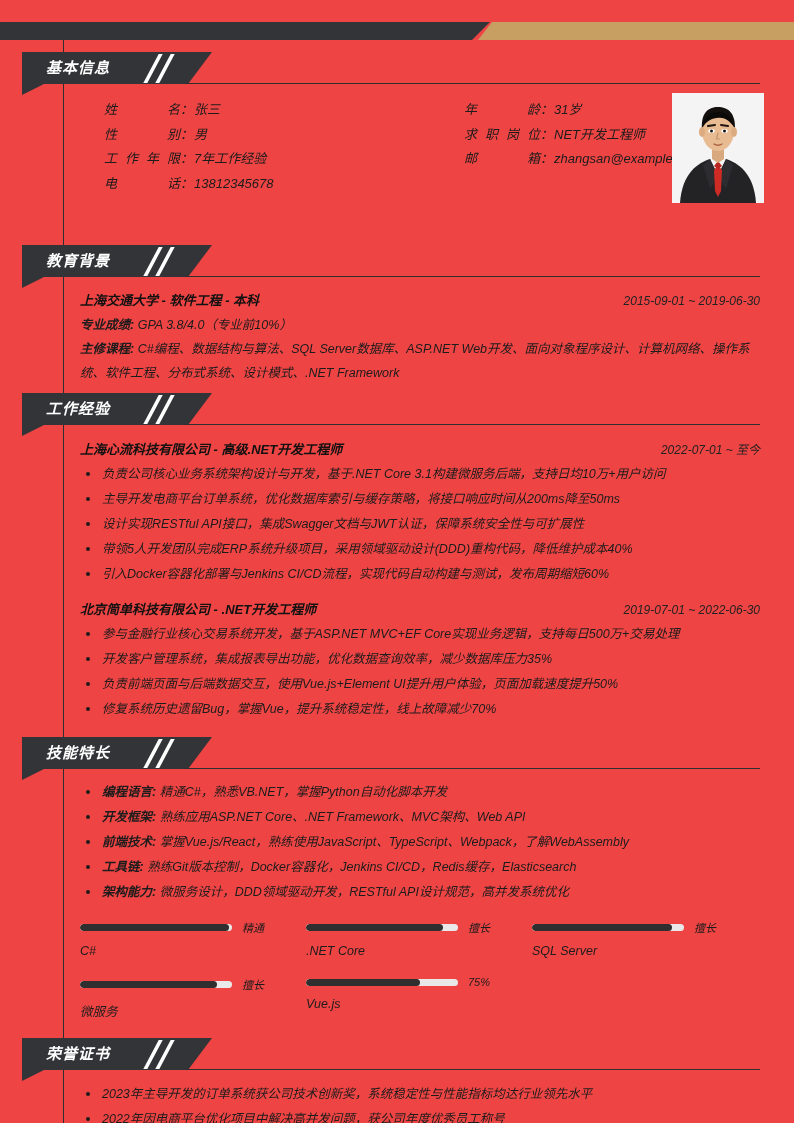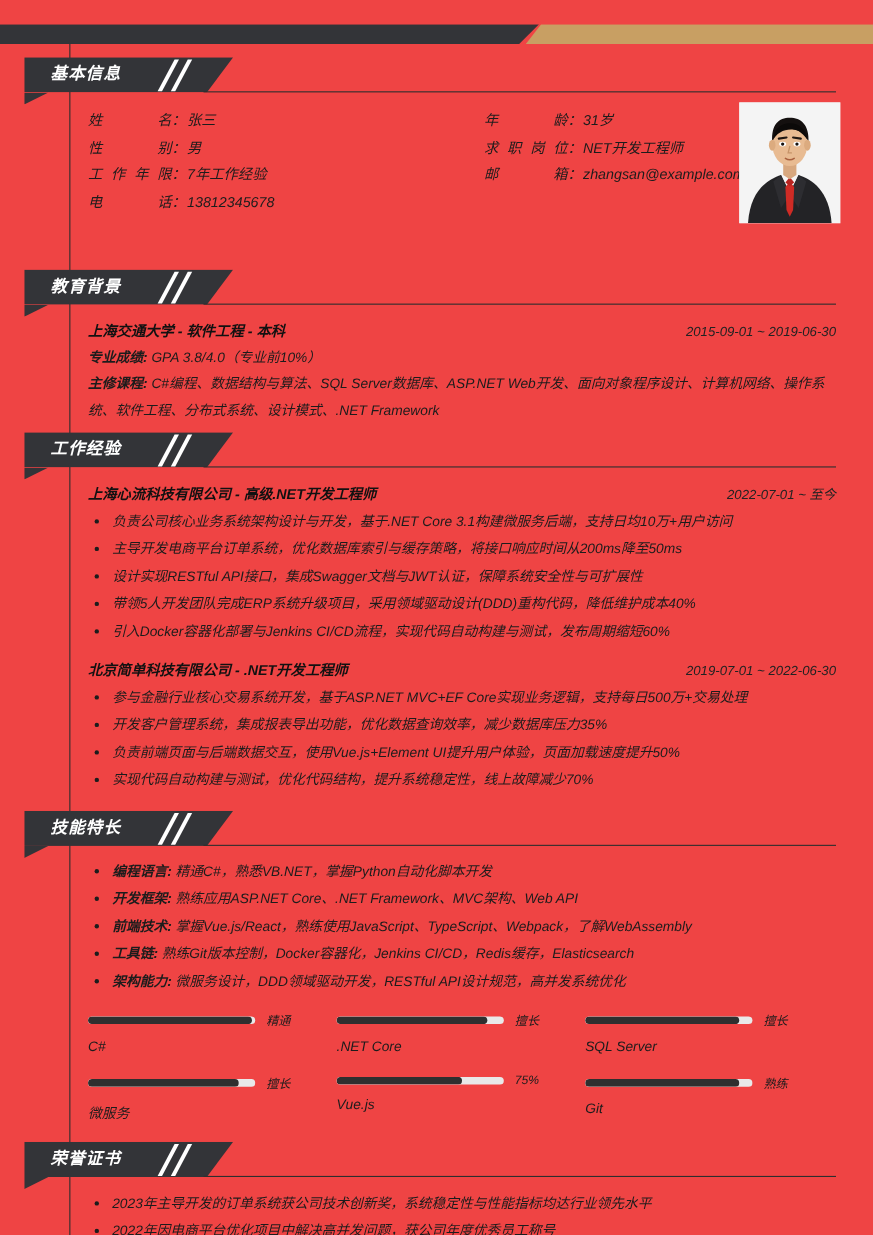--- a/index.html
+++ b/index.html
@@ -145,20 +145,21 @@
     font-size: 13px;
     white-space: nowrap;
     color: #1c1c1c;
   }
   .info-label {
     display: inline-block;
     width: 76px;
     text-align: justify;
     text-align-last: justify;
     vertical-align: middle;
+    margin-left: 24px;
   }
   .info-colon {
     display: inline-block;
     width: 14px;
     vertical-align: middle;
   }
   .info-value {
     display: inline-block;
     vertical-align: middle;
   }
@@ -413,21 +414,21 @@
 
       <div style="margin-top:11px;">
         <div class="entry-head">
           <span>北京简单科技有限公司 - .NET开发工程师</span>
           <span class="entry-date">2019-07-01 ~ 2022-06-30</span>
         </div>
         <ul class="bullets">
           <li>参与金融行业核心交易系统开发，基于ASP.NET MVC+EF Core实现业务逻辑，支持每日500万+交易处理</li>
           <li>开发客户管理系统，集成报表导出功能，优化数据查询效率，减少数据库压力35%</li>
           <li>负责前端页面与后端数据交互，使用Vue.js+Element UI提升用户体验，页面加载速度提升50%</li>
-          <li>实现代码自动构建与测试，优化代码结构，提升系统稳定性，线上故障减少70%</li>
+          <li>修复系统历史遗留Bug，掌握Vue，提升系统稳定性，线上故障减少70%</li>
         </ul>
       </div>
 
     </div>
   </div>
 
   <div class="section" id="sec-skill" style="top:737px;">
     <div class="sec-head">
       <div class="sec-head-bar"></div>
       <div class="sec-head-tail"></div>
@@ -487,29 +488,20 @@
           </div>
           <div class="bar-cell">
             <div class="bar-top">
               <div class="bar-track">
                   <div class="bar-fill" id="f4" style="width: 75%;"></div>
                 </div>
               <div class="bar-level">75%</div>
             </div>
             <div class="bar-name">Vue.js</div>
           </div>
-          <div class="bar-cell">
-            <div class="bar-top">
-              <div class="bar-track">
-                  <div class="bar-fill" id="f5" style="width: 92%;"></div>
-                </div>
-              <div class="bar-level">熟练</div>
-            </div>
-            <div class="bar-name">Git</div>
-          </div>
         </div>
       </div>
 
     </div>
   </div>
 
   <div class="section" id="sec-honor" style="top:1038px;">
     <div class="sec-head">
       <div class="sec-head-bar"></div>
       <div class="sec-head-tail"></div>

